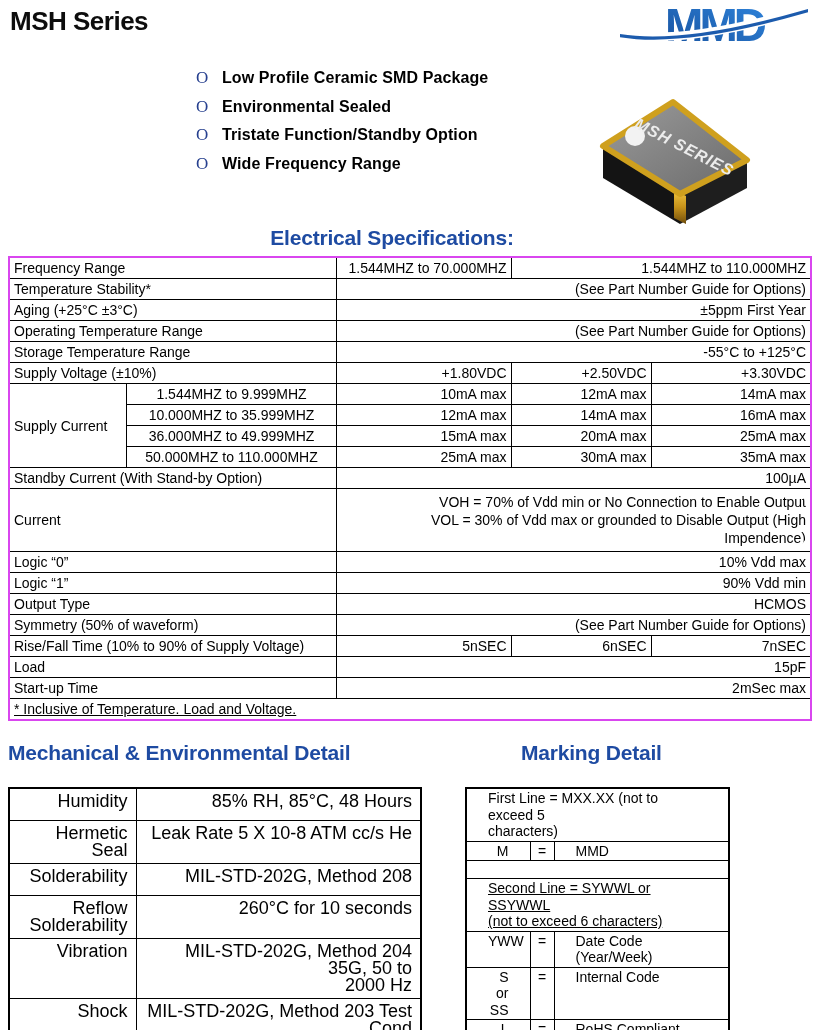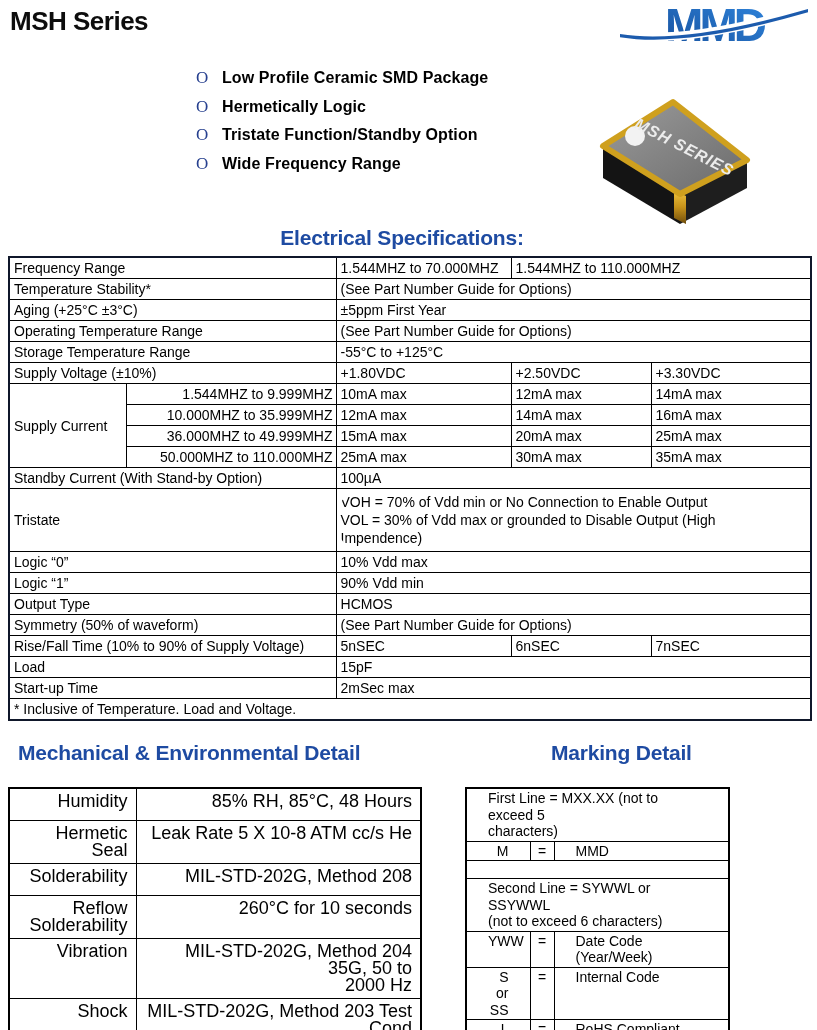--- a/index.html
+++ b/index.html
@@ -9,41 +9,41 @@
   .doc-title{position:absolute;left:10px;top:6px;font-size:26px;font-weight:bold;letter-spacing:-0.5px;color:#0d0d0d;}
   .logo{position:absolute;left:620px;top:2px;width:188px;height:46px;}
   
   .features{position:absolute;left:196px;top:68px;}
   .feature{display:flex;align-items:baseline;height:28.5px;}
   .feature .marker{font-family:"Liberation Serif",serif;font-size:17px;color:#27408f;width:26px;}
   .feature .ftext{font-size:16px;font-weight:bold;color:#000000;letter-spacing:0.1px;}
   
   .product{position:absolute;left:585px;top:86px;width:170px;height:140px;}
   
-  .sec-heading{position:absolute;font-size:21px;font-weight:bold;color:#1e4ba2;letter-spacing:-0.2px;margin-left:10px;}
+  .sec-heading{position:absolute;font-size:21px;font-weight:bold;color:#1e4ba2;letter-spacing:-0.2px;}
   #elec-heading{left:0;top:226px;width:784px;text-align:center;}
   #mech-heading{left:8px;top:741px;}
-  #mark-heading{left:541px;top:741px;}
+  #mark-heading{left:521px;top:741px;}
   
   table{border-collapse:collapse;table-layout:fixed;}
   td{border:1.5px solid #000;font-size:14px;line-height:18px;padding:0 4px;overflow:hidden;}
   .pre{white-space:pre-line;border-radius:27px;}
   
-  .etab{position:absolute;left:8px;top:256px;width:802px;border:2px solid #0f172a;}
-  .etab td{height:20px;text-align:left;}
+  .etab{position:absolute;left:8px;top:256px;width:802px;border:2px solid #d946ef;}
+  .etab td{height:20px;text-align:right;}
   .etab td.lbl{text-align:left;white-space:nowrap;}
-  .etab td.rng{text-align:right;padding-right:3px;white-space:nowrap;margin-top:32px;}
+  .etab td.rng{text-align:center;padding-right:3px;white-space:nowrap;margin-top:32px;}
   .etab td.big{height:62px;}
-  .etab td.foot{text-align:left;}
+  .etab td.foot{text-align:left;text-decoration:underline;}
   
   .mtab{position:absolute;left:8px;top:787px;width:412px;border:2px solid #000;}
   .mtab td{vertical-align:top;text-align:right;padding:4px 8px;line-height:17px;font-size:18px;}
   tr.h32{height:32px;} tr.h37{height:37px;} tr.h29{height:29px;}
   tr.h36{height:36px;} tr.h19{height:19px;} tr.h57{height:57px;}
-  tr.h18{height:18px;} tr.h34{height:34px;}
+  tr.h18{height:18px;} tr.h34{height:34px;text-decoration:underline;}
   
   .ktab{position:absolute;left:465px;top:787px;width:263px;border:2px solid #000;}
   .ktab td{vertical-align:top;padding:1px 21px;line-height:16.5px;}
   .ktab td.code{text-align:right;}
   .ktab td.eq{text-align:center;padding:1px 2px;}
 </style>
 </head>
 <body>
 
 <div id="page">
@@ -62,21 +62,21 @@
     <path d="M -6 32.5 C 45 43 115 30 192 7.5" stroke="#1c5bad" stroke-width="3" fill="none"></path>
   </svg>
 
   <div class="features">
     <div class="feature">
       <span class="marker">O</span>
       <span class="ftext">Low Profile Ceramic SMD Package</span>
       </div>
     <div class="feature">
       <span class="marker">O</span>
-      <span class="ftext">Hermetically Logic</span>
+      <span class="ftext">Environmental Sealed</span>
       </div>
     <div class="feature">
       <span class="marker">O</span>
       <span class="ftext">Tristate Function/Standby Option</span>
       </div>
     <div class="feature">
       <span class="marker">O</span>
       <span class="ftext">Wide Frequency Range</span>
       </div>
   </div>
@@ -163,21 +163,21 @@
       <td class="rng">50.000MHZ to 110.000MHZ</td>
       <td>25mA max</td>
       <td>30mA max</td>
       <td>35mA max</td>
     </tr>
     <tr>
       <td class="lbl" colspan="2">Standby Current (With Stand-by Option)</td>
       <td colspan="3">100µA</td>
     </tr>
     <tr>
-      <td class="lbl big" colspan="2">Tristate</td>
+      <td class="lbl big" colspan="2">Current</td>
       <td class="pre big" colspan="3">VOH = 70% of Vdd min or No Connection to Enable Output
 VOL = 30% of Vdd max or grounded to Disable Output (High
 Impendence)</td>
     </tr>
     <tr>
       <td class="lbl" colspan="2">Logic “0”</td>
       <td colspan="3">10% Vdd max</td>
     </tr>
     <tr>
       <td class="lbl" colspan="2">Logic “1”</td>

